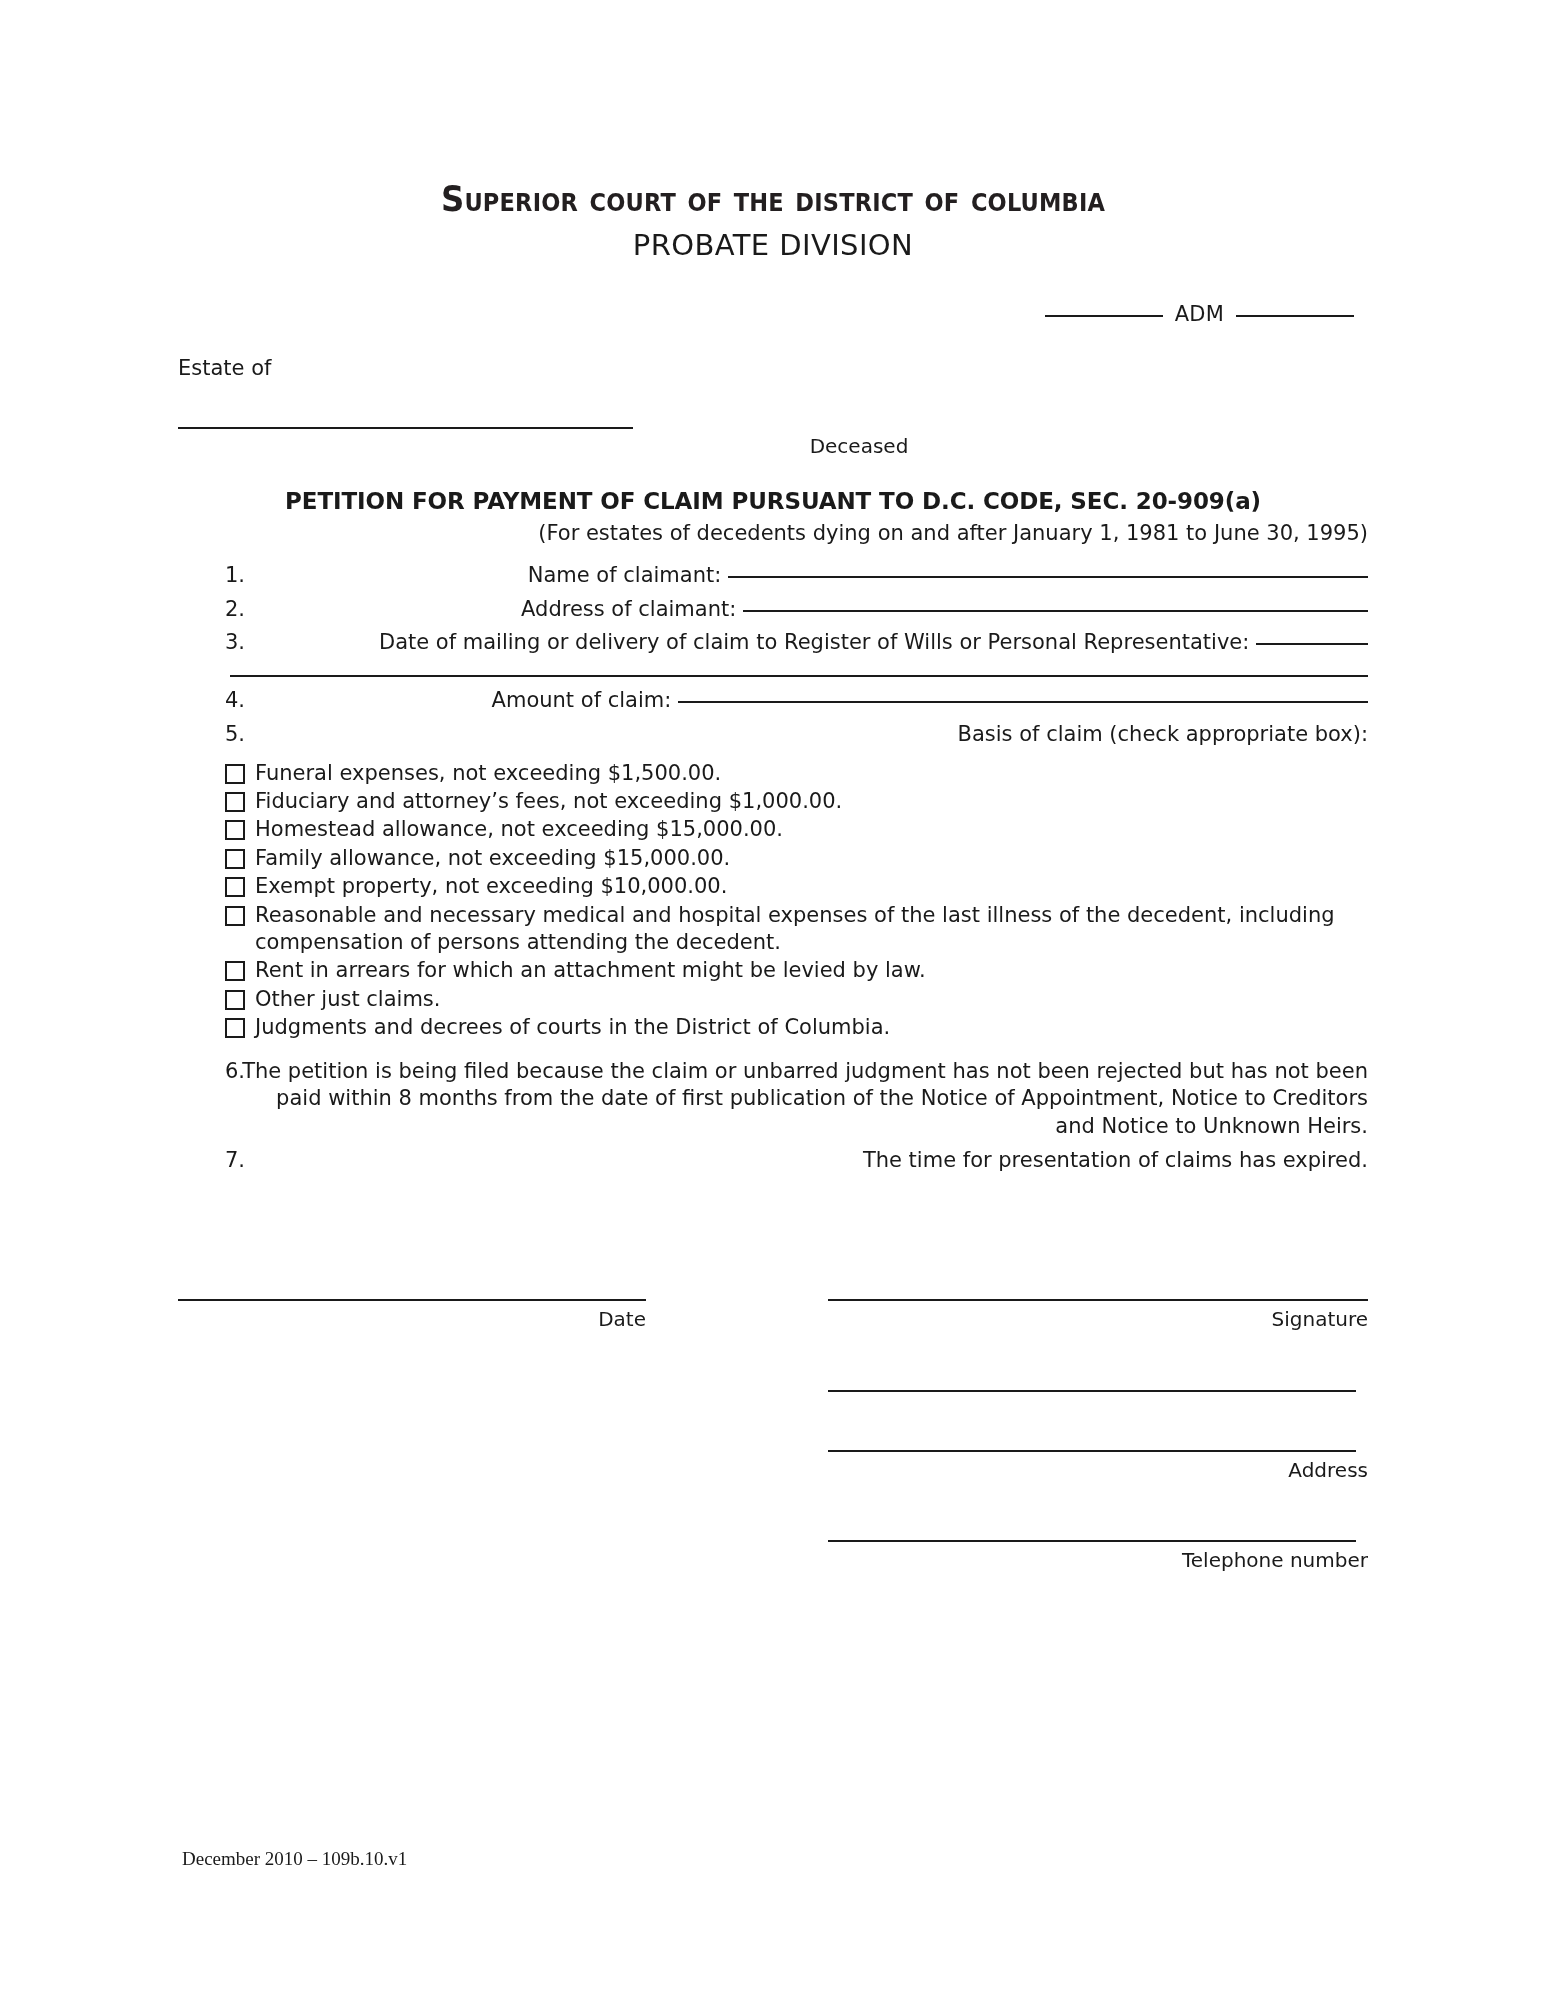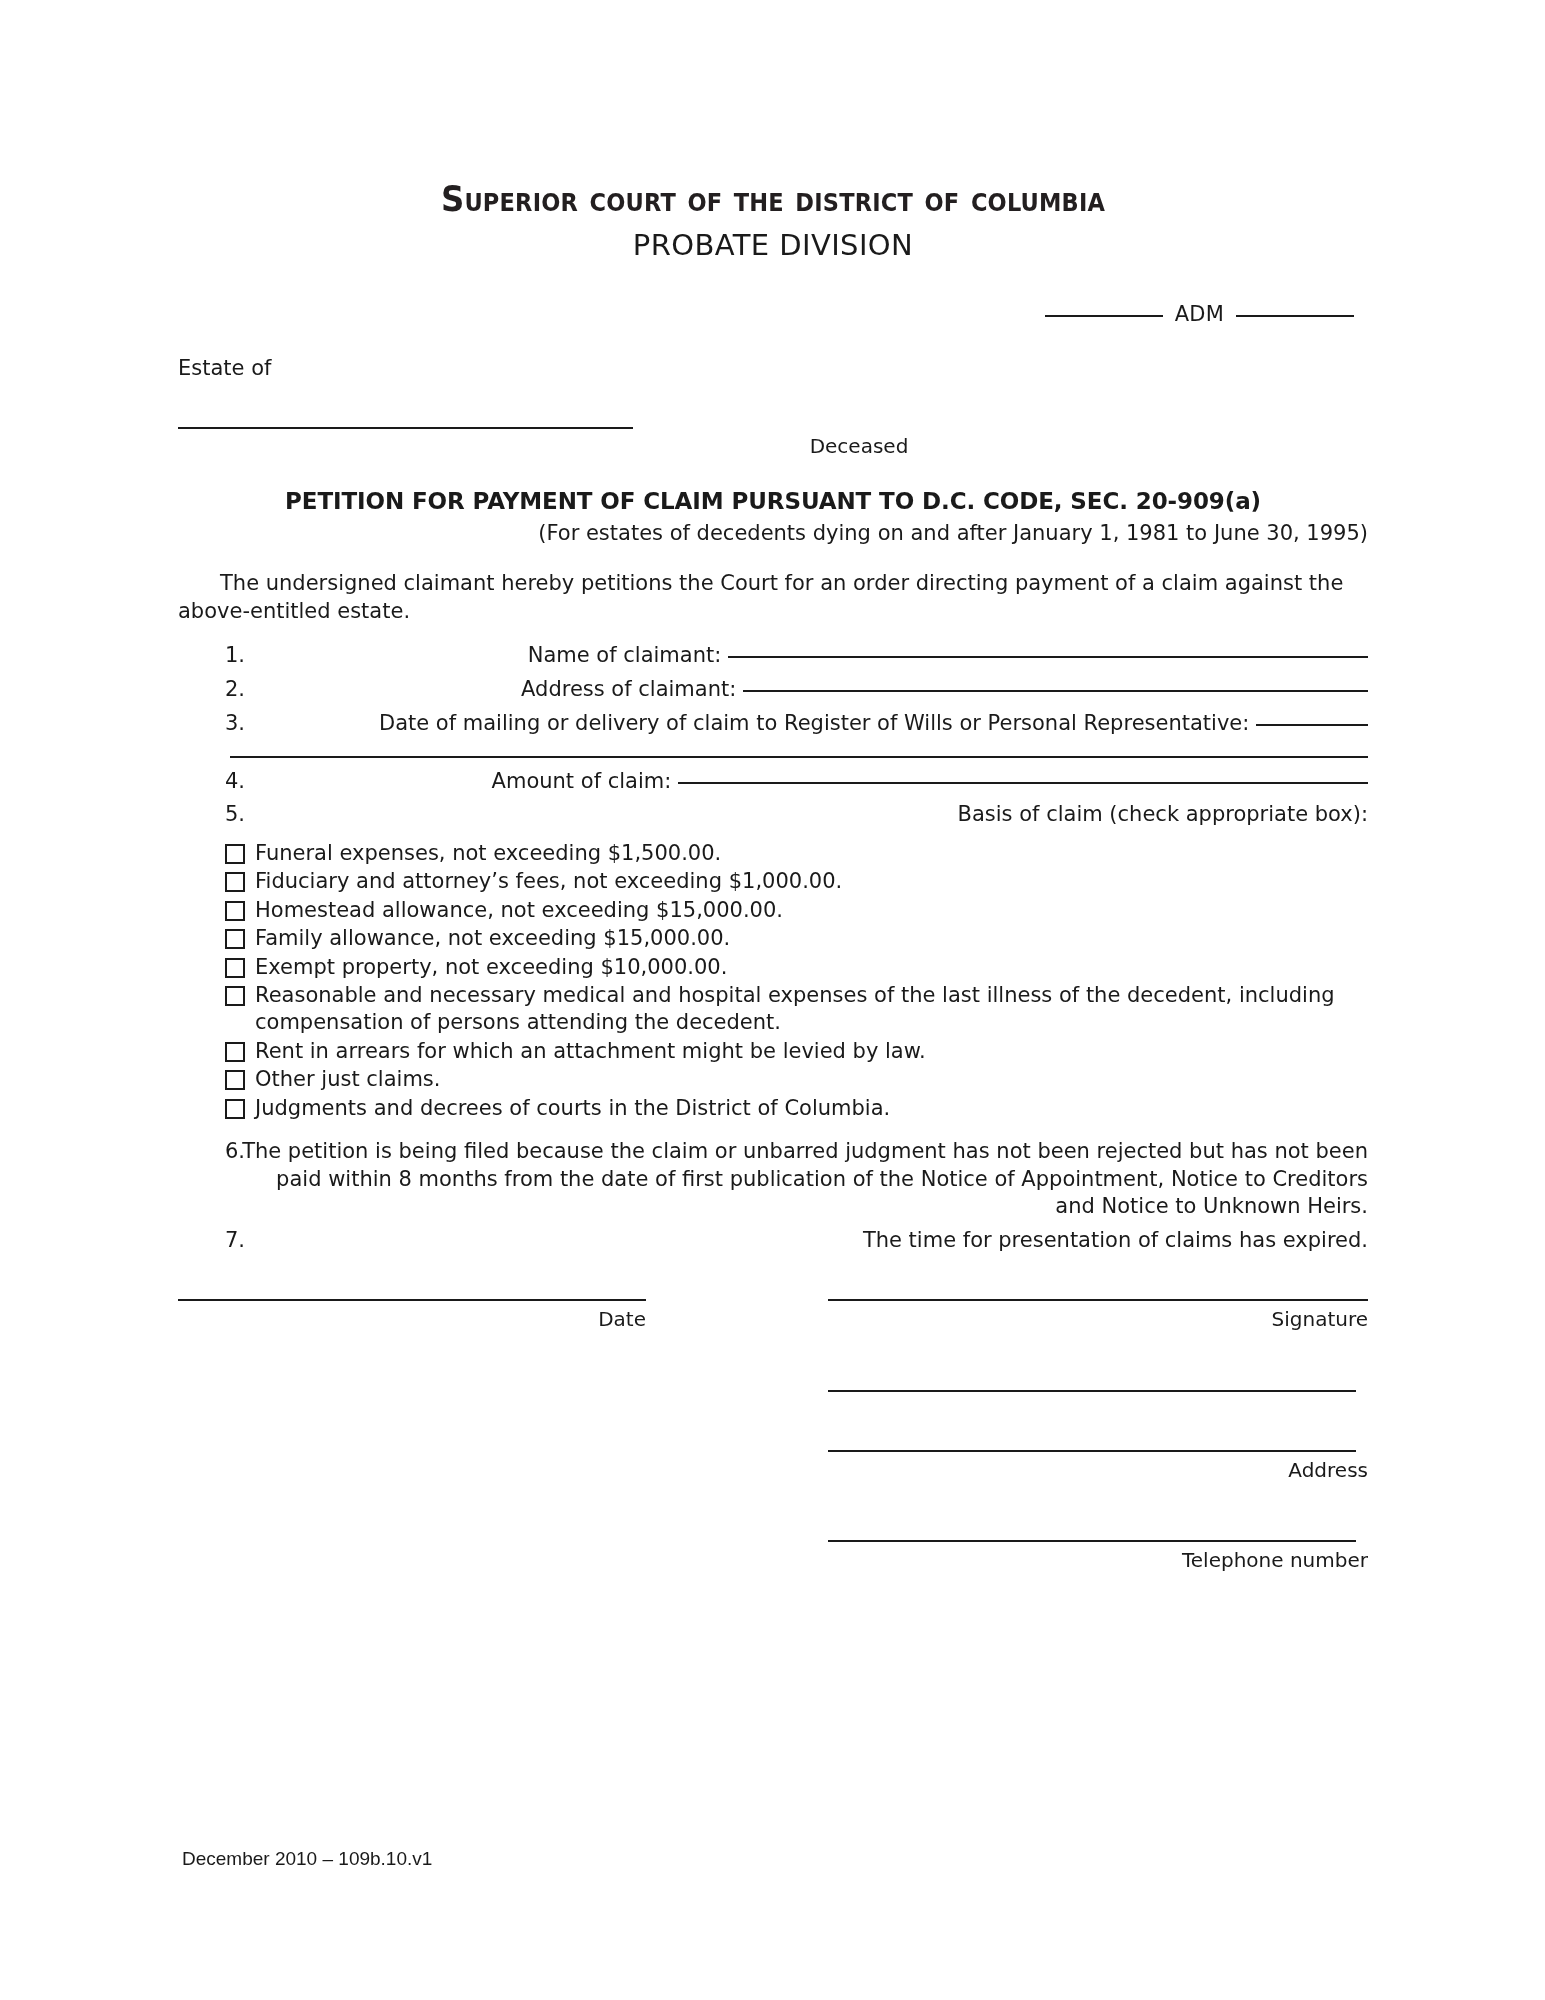--- a/index.html
+++ b/index.html
@@ -183,21 +183,21 @@
   .sig-gap-1 { margin-top: 58px; }
   .sig-gap-2 { margin-top: 57px; }
   .sig-gap-3 { margin-top: 57px; }
   .sig-rule-short { width: 528px; }
 
   
   .footer {
     position: absolute;
     left: 182px;
     top: 1848px;
-    font-family: Liberation Sans, sans-serif;
+    font-family: Liberation Serif, serif;
     font-size: 19px;
     color: #1a1a1a;
   }
 </style>
 </head>
 <body>
 
 <div class="page">
 
   <div class="content">
@@ -209,21 +209,20 @@
       <span class="adm-blank"></span><span class="adm-label">ADM</span><span class="adm-blank"></span>
     </div>
 
     <div class="estate-of">Estate of</div>
     <div class="deceased-rule"></div>
     <div class="deceased-label">Deceased</div>
 
     <div class="petition-title">PETITION FOR PAYMENT OF CLAIM PURSUANT TO D.C. CODE, SEC. 20-909(a)</div>
     <div class="petition-subtitle">(For estates of decedents dying on and after January 1, 1981 to June 30, 1995)</div>
 
-    <div class="intro">The undersigned claimant hereby petitions the Court for an order directing payment of a claim against the above-entitled estate.</div>
 
     <div class="num-list">
 
       <div class="num-item">
         <div class="num-marker">1.</div>
         <div class="num-body">
           <span>Name of claimant:</span>
           <span class="fill" style="width:640px"></span>
         </div>
       </div>

